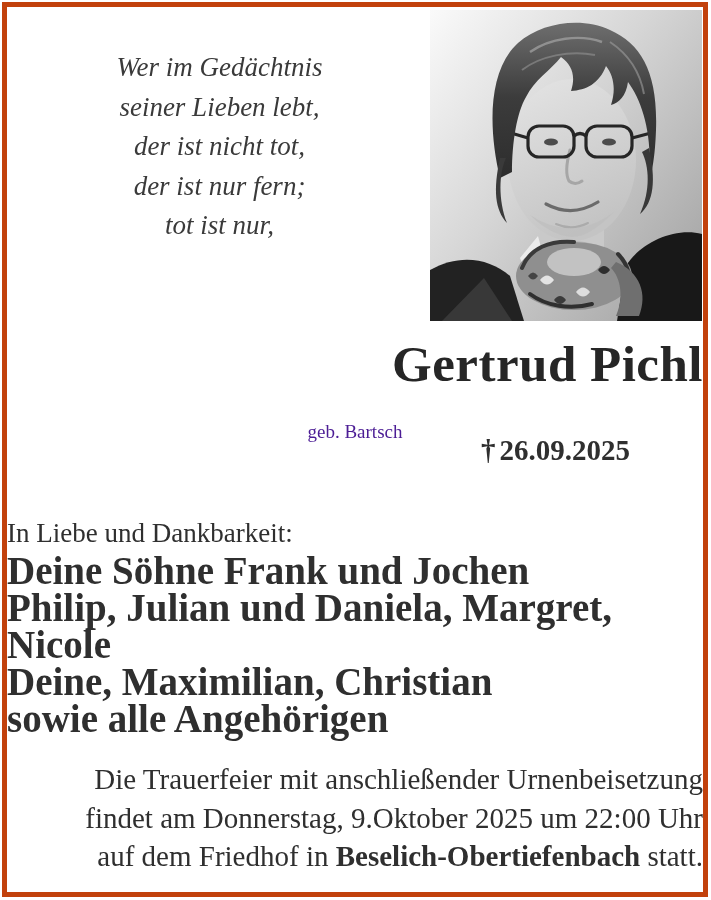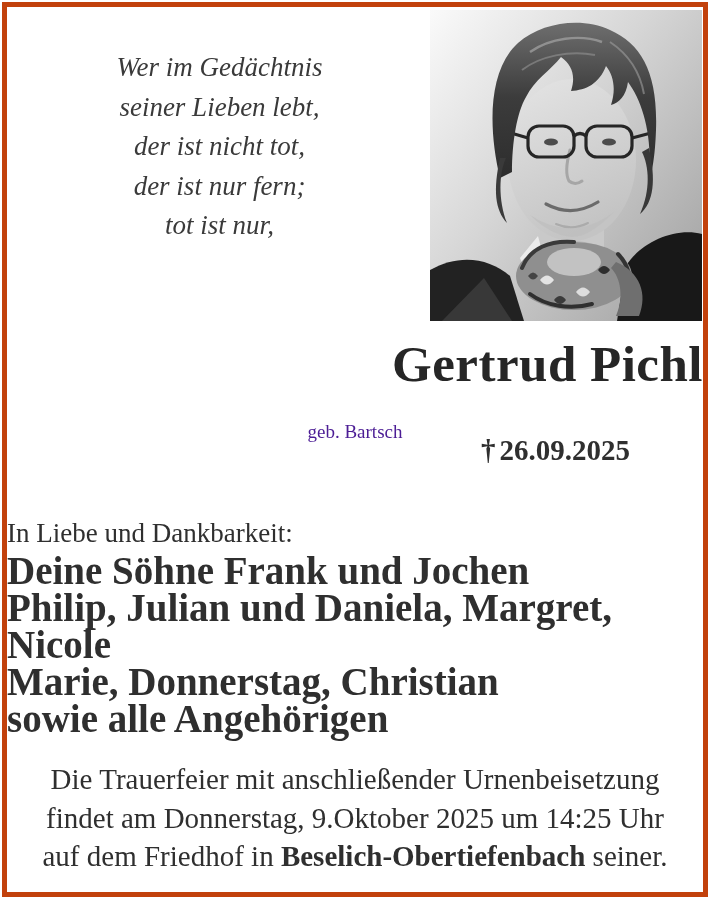--- a/index.html
+++ b/index.html
@@ -66,21 +66,21 @@
   }
   .birth { left: 64px; }
   .death { right: 73px; }
   .birth .symbol { font-size: 1.12em; vertical-align: -0.08em; padding-right: 4px; }
   .death .symbol { padding-right: 4px; }
   
   .family { margin-top: 45px; text-align: left; }
   .dedication { font-size: 27px; line-height: 38px; }
   .family-line { font-size: 39px; line-height: 37px; font-weight: bold; }
   
-  .funeral { margin-top: 23px; text-align: center; }
+  .funeral { margin-top: 23px; text-align: right; }
   .funeral-line { font-size: 29px; line-height: 38.5px; }
   .funeral-line .bold { font-weight: bold; }
 </style>
 </head>
 <body>
 
 <div class="card">
 
   <div class="top-row">
     <div class="poem">
@@ -167,23 +167,23 @@
     <div class="death">
       <span class="symbol">†</span><span>26.09.2025</span>
     </div>
   </div>
 
   <div class="family">
     <div class="dedication">In Liebe und Dankbarkeit:</div>
     <div class="family-line">Deine Söhne Frank und Jochen</div>
     <div class="family-line">Philip, Julian und Daniela, Margret,</div>
     <div class="family-line">Nicole</div>
-    <div class="family-line">Marie, Donnerstag, Christian</div>
+    <div class="family-line">Deine, Maximilian, Christian</div>
     <div class="family-line">sowie alle Angehörigen</div>
   </div>
 
   <div class="funeral">
     <div class="funeral-line">Die Trauerfeier mit anschließender Urnenbeisetzung</div>
-    <div class="funeral-line">findet am Donnerstag, 9.Oktober 2025 um 14:25 Uhr</div>
-    <div class="funeral-line"><span>auf dem Friedhof in </span><span class="bold">Beselich-Obertiefenbach</span><span> seiner.</span></div>
+    <div class="funeral-line">findet am Donnerstag, 9.Oktober 2025 um 22:00 Uhr</div>
+    <div class="funeral-line"><span>auf dem Friedhof in </span><span class="bold">Beselich-Obertiefenbach</span><span> statt.</span></div>
   </div>
 
 </div>
 
 </body></html>

